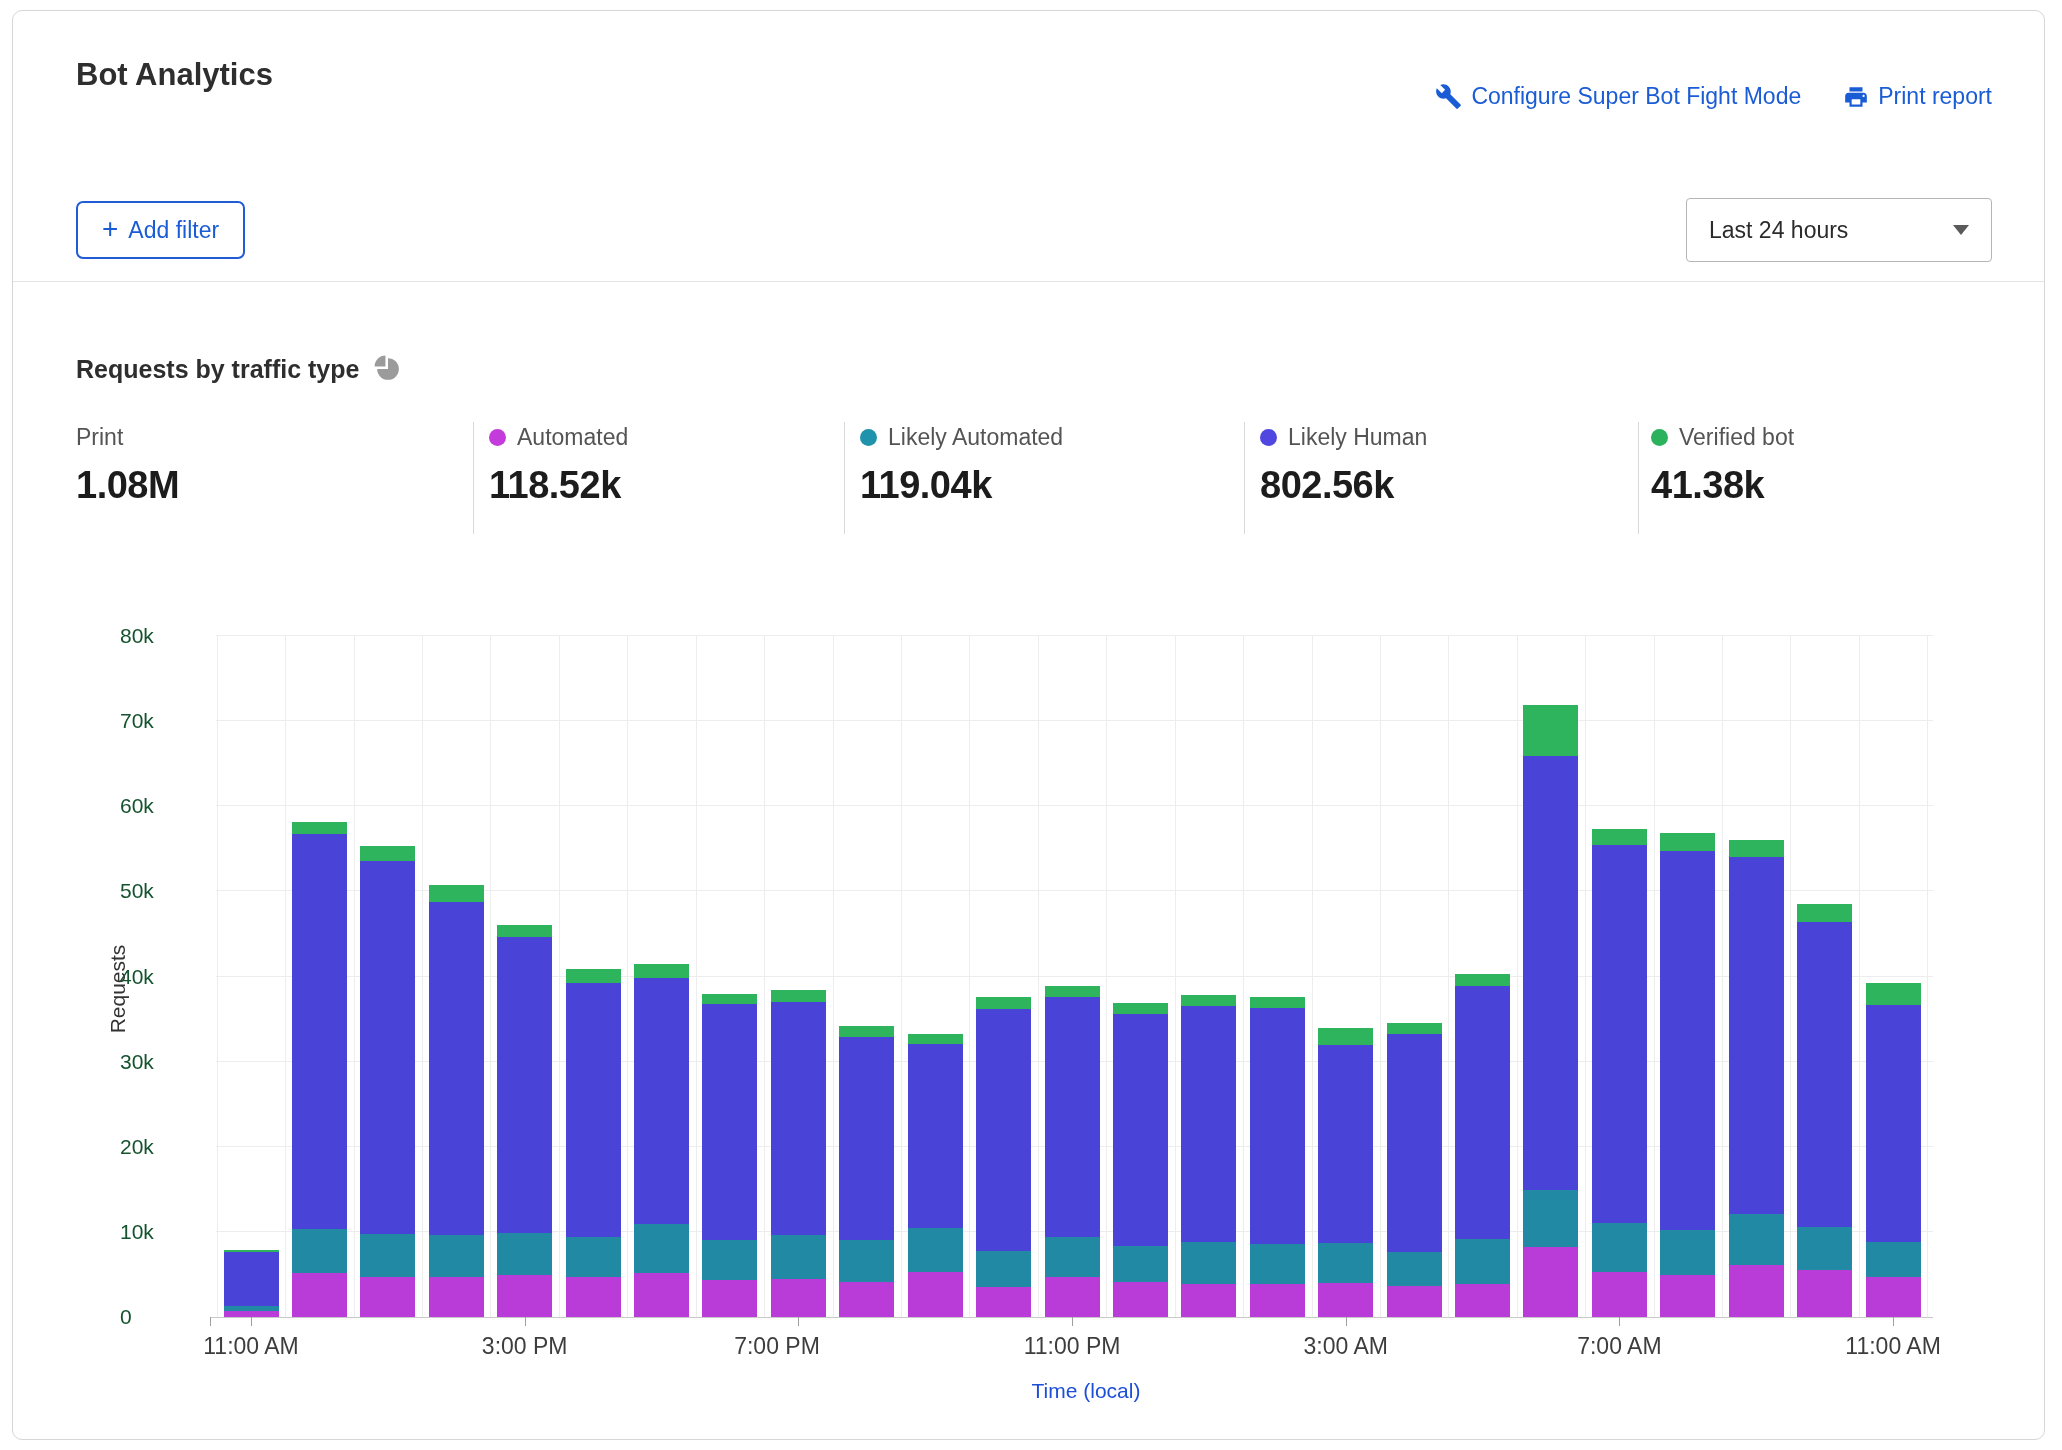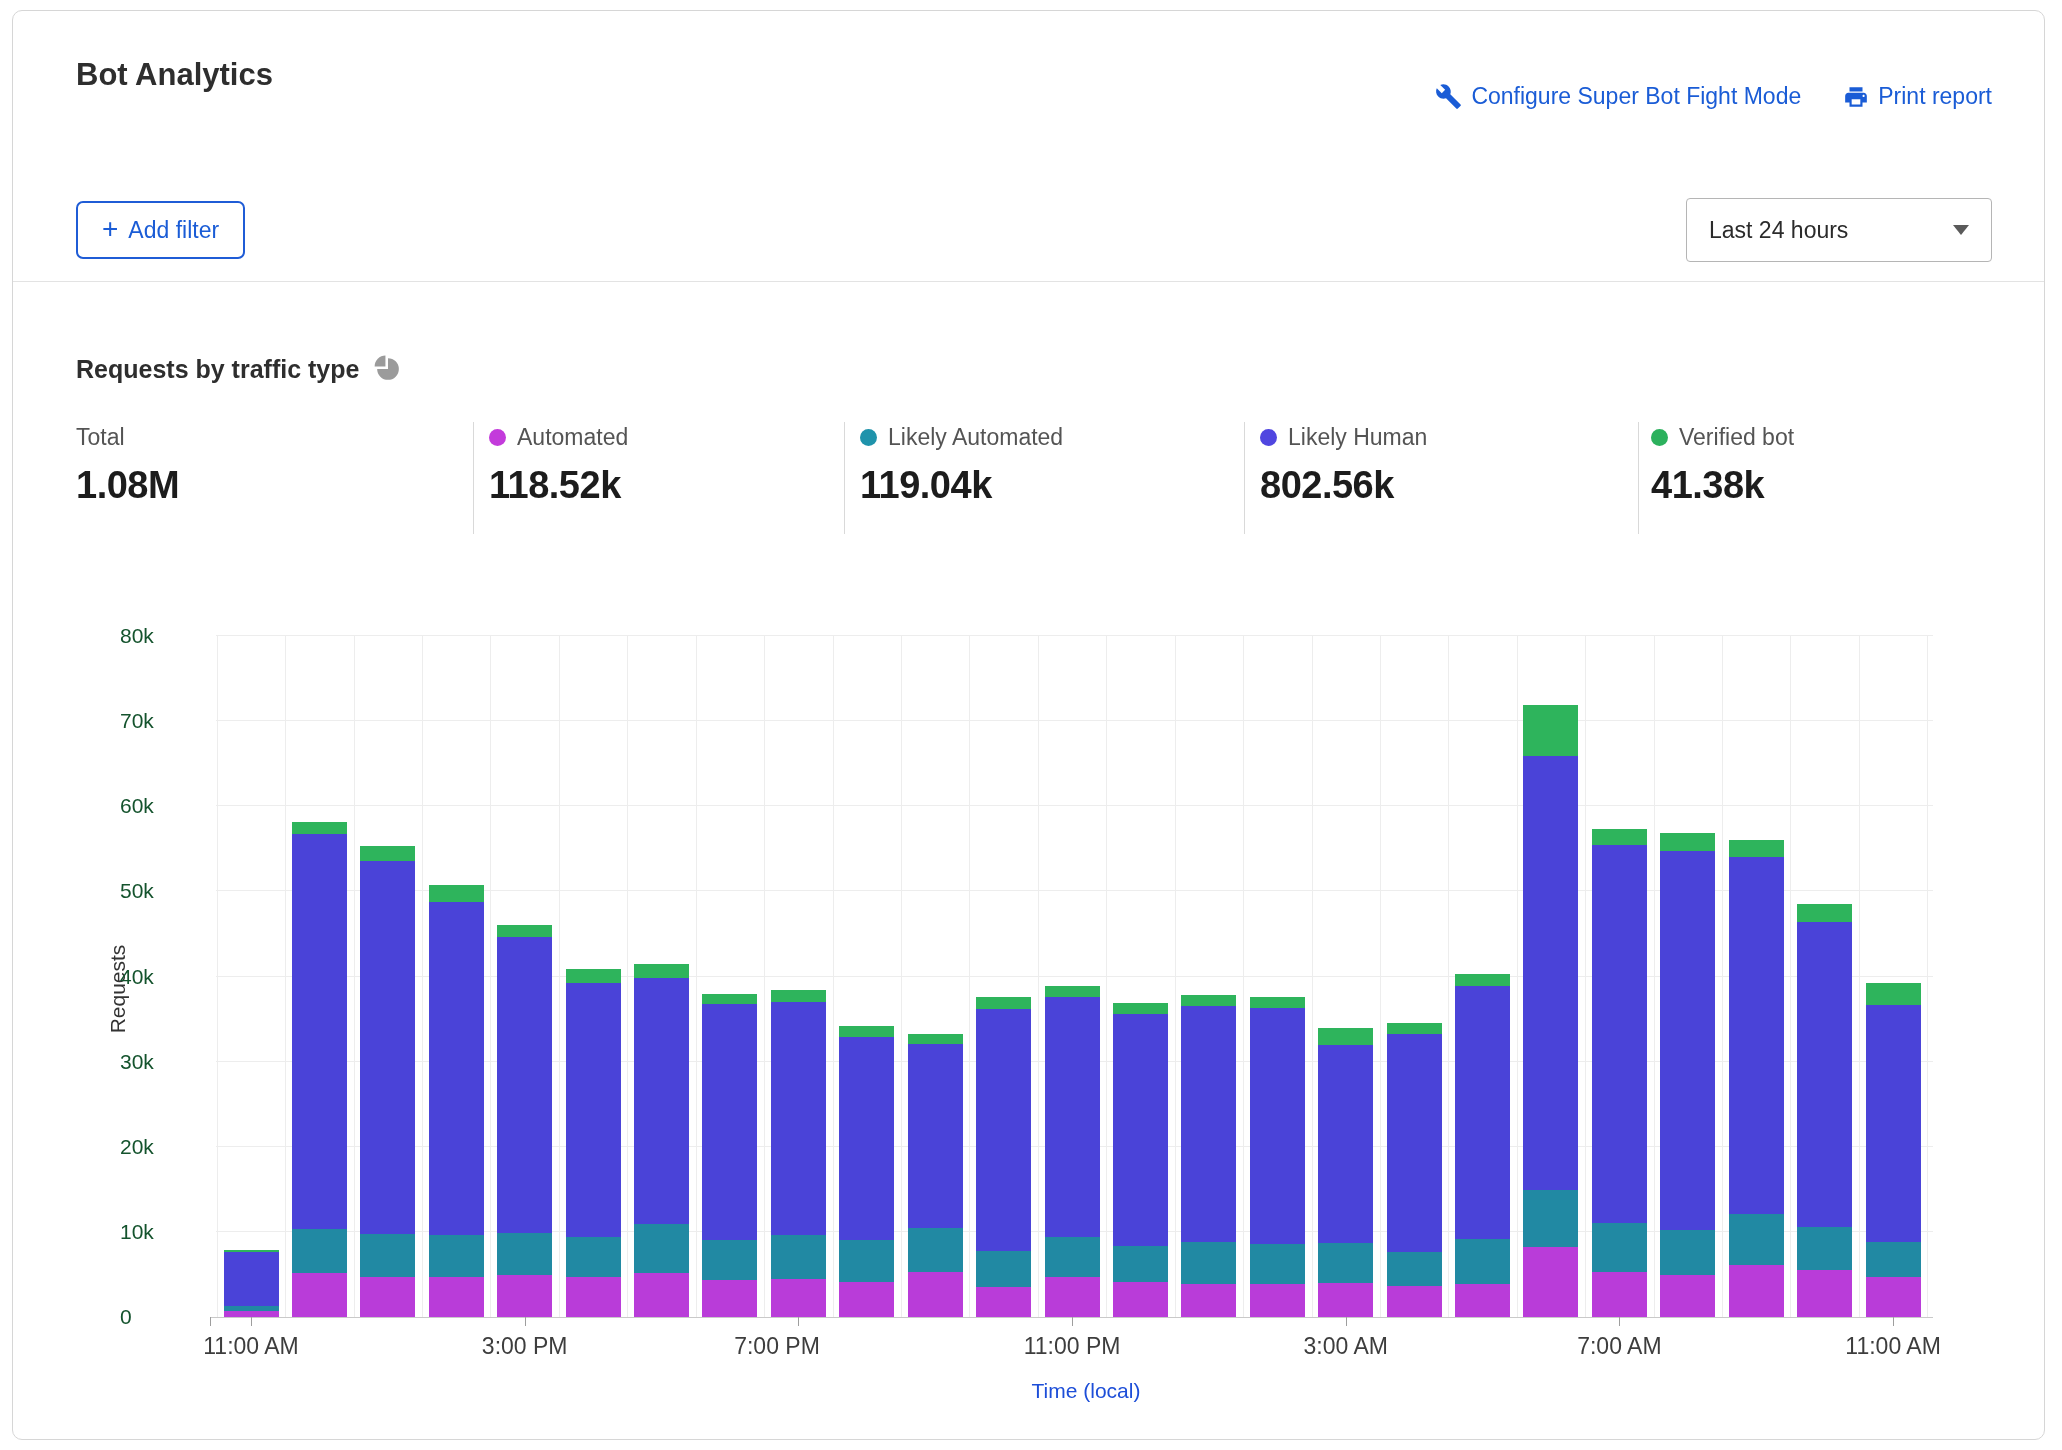--- a/index.html
+++ b/index.html
@@ -105,21 +105,21 @@
         <svg viewBox="0 0 26 26" width="30" height="30" fill="#9b9b9b">
           <path d="M13 13 L13 3.6 A9.4 9.4 0 1 1 3.6 13 Z"></path>
           <path d="M10.8 10.8 V1.4 A9.4 9.4 0 0 0 1.4 10.8 Z"></path>
         </svg>
       </span>
     </div>
 
     <div class="stats-row" id="stats-row">
         <div class="stat-block">
           <div class="stat-label-row">
-            <span class="stat-label">Total</span>
+            <span class="stat-label">Print</span>
           </div>
           <div class="stat-value">1.08M</div>
         </div>
         <div class="stat-block">
           <div class="stat-label-row">
             <span class="legend-dot" style="background: rgb(195, 59, 219);"></span>
             <span class="stat-label">Automated</span>
           </div>
           <div class="stat-value">118.52k</div>
         </div>

